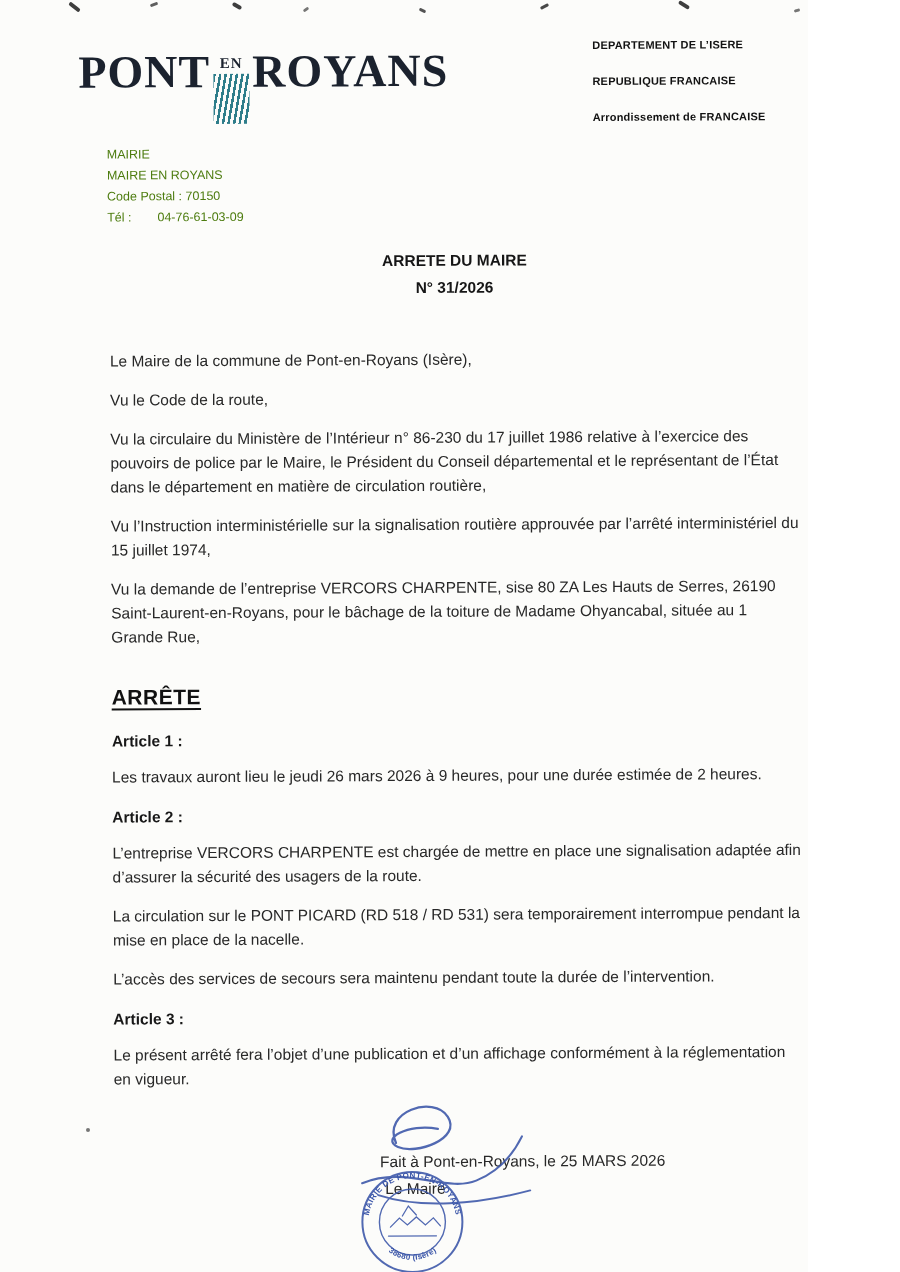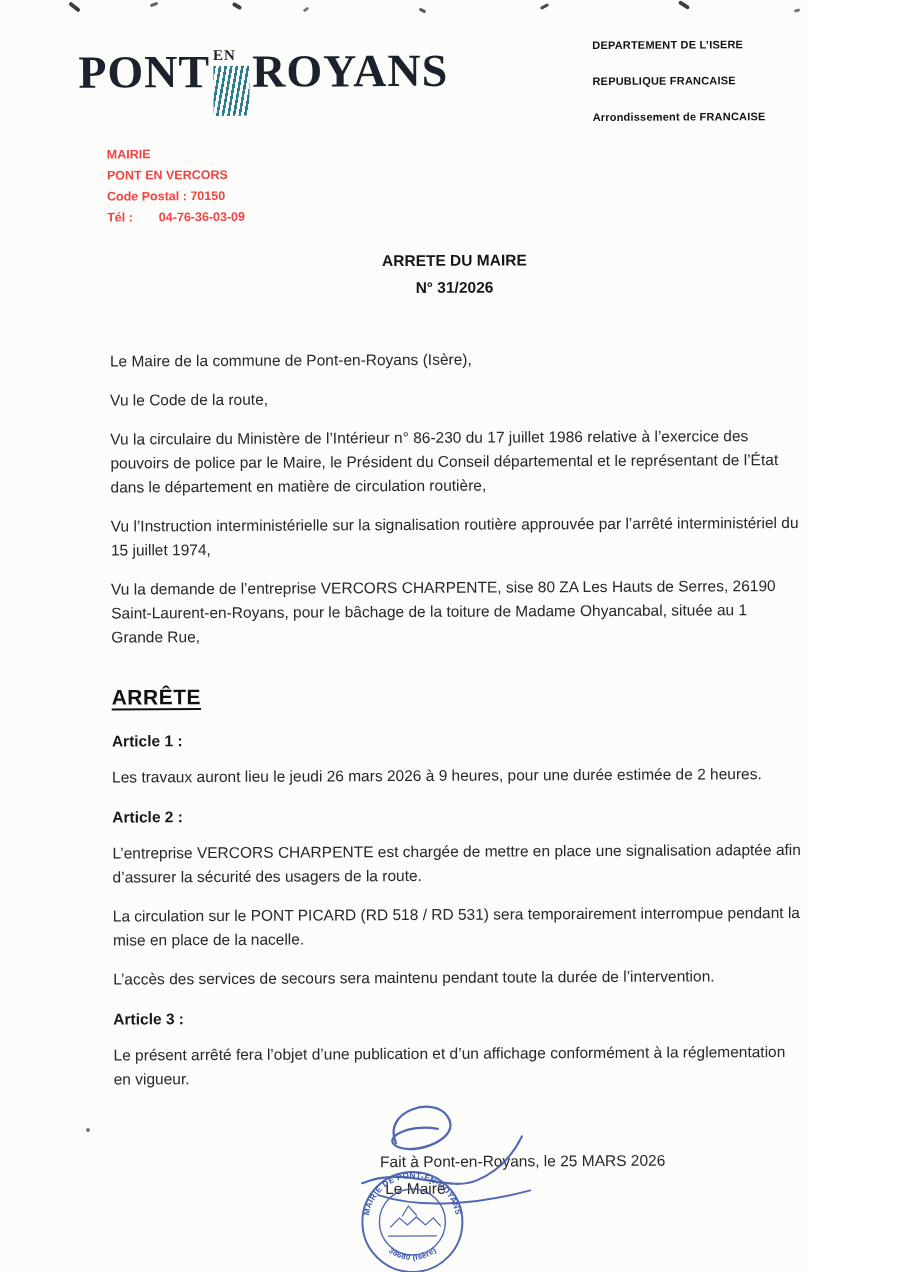--- a/index.html
+++ b/index.html
@@ -10,32 +10,32 @@
   }
   .content{position:absolute;inset:0;transform:rotate(-0.3deg);transform-origin:50% 0;}
 
   
   .speck{position:absolute;background:#1c1c1c;border-radius:2px;display:block;}
 
   
   .logo{position:absolute;left:78px;top:48px;display:flex;align-items:flex-start;
         color:#1b222e;font-family:"Liberation Serif", serif;font-weight:700;}
   .logo-word{font-size:46px;line-height:1;letter-spacing:1px;}
-  .logo-mid{display:flex;flex-direction:column;align-items:flex-start;margin:0 3px;}
+  .logo-mid{display:flex;flex-direction:column;align-items:center;margin:8px 3px;}
   .logo-en{font-size:15px;line-height:1;letter-spacing:1px;margin-top:-1px;}
   .logo-stripes{width:36px;height:50px;margin-top:3px;
     background:repeating-linear-gradient(100deg,#2e7d8a 0px,#2e7d8a 2.5px,rgba(255,255,255,0) 2.5px,rgba(255,255,255,0) 5.5px);}
 
   
   .dept-block{position:absolute;left:592px;top:40px;font-size:11px;font-weight:700;
               color:#121212;letter-spacing:.2px;}
   .dept-block p{margin:0 0 23px;line-height:13px;}
 
   
-  .mairie-block{position:absolute;left:106px;top:147px;font-size:12.5px;font-weight:700;color:#ef4444;}
+  .mairie-block{position:absolute;left:106px;top:147px;font-size:12.5px;font-weight:400;color:#4d7c0f;}
   .mairie-block p{margin:0 0 8px;line-height:13px;}
   .tel-val{margin-left:26px;}
 
   
   .doc-body{position:absolute;left:108px;top:248px;width:690px;
             font-size:15.5px;line-height:24px;color:#282828;}
   .doc-title{text-align:center;font-weight:700;font-size:15.5px;color:#161616;margin:0 0 48px;}
   .doc-title p{margin:0 0 2px;line-height:25px;}
   .para{margin:0 0 15px;}
   .arrete-heading{font-size:21px;font-weight:700;color:#111;margin:36px 0 20px;
@@ -81,23 +81,23 @@
     </div>
 
     <div class="dept-block">
       <p>DEPARTEMENT DE L’ISERE</p>
       <p>REPUBLIQUE FRANCAISE</p>
       <p>Arrondissement de FRANCAISE</p>
     </div>
 
     <div class="mairie-block">
       <p>MAIRIE</p>
-      <p>PONT EN VERCORS</p>
+      <p>MAIRE EN ROYANS</p>
       <p>Code Postal : 70150</p>
-      <p><span>Tél :</span><span class="tel-val">04-76-36-03-09</span></p>
+      <p><span>Tél :</span><span class="tel-val">04-76-61-03-09</span></p>
     </div>
 
     <main class="doc-body">
       <div class="doc-title">
         <p>ARRETE DU MAIRE</p>
         <p>N° 31/2026</p>
       </div>
 
       <p class="para">Le Maire de la commune de Pont-en-Royans (Isère),</p>
       <p class="para">Vu le Code de la route,</p>

